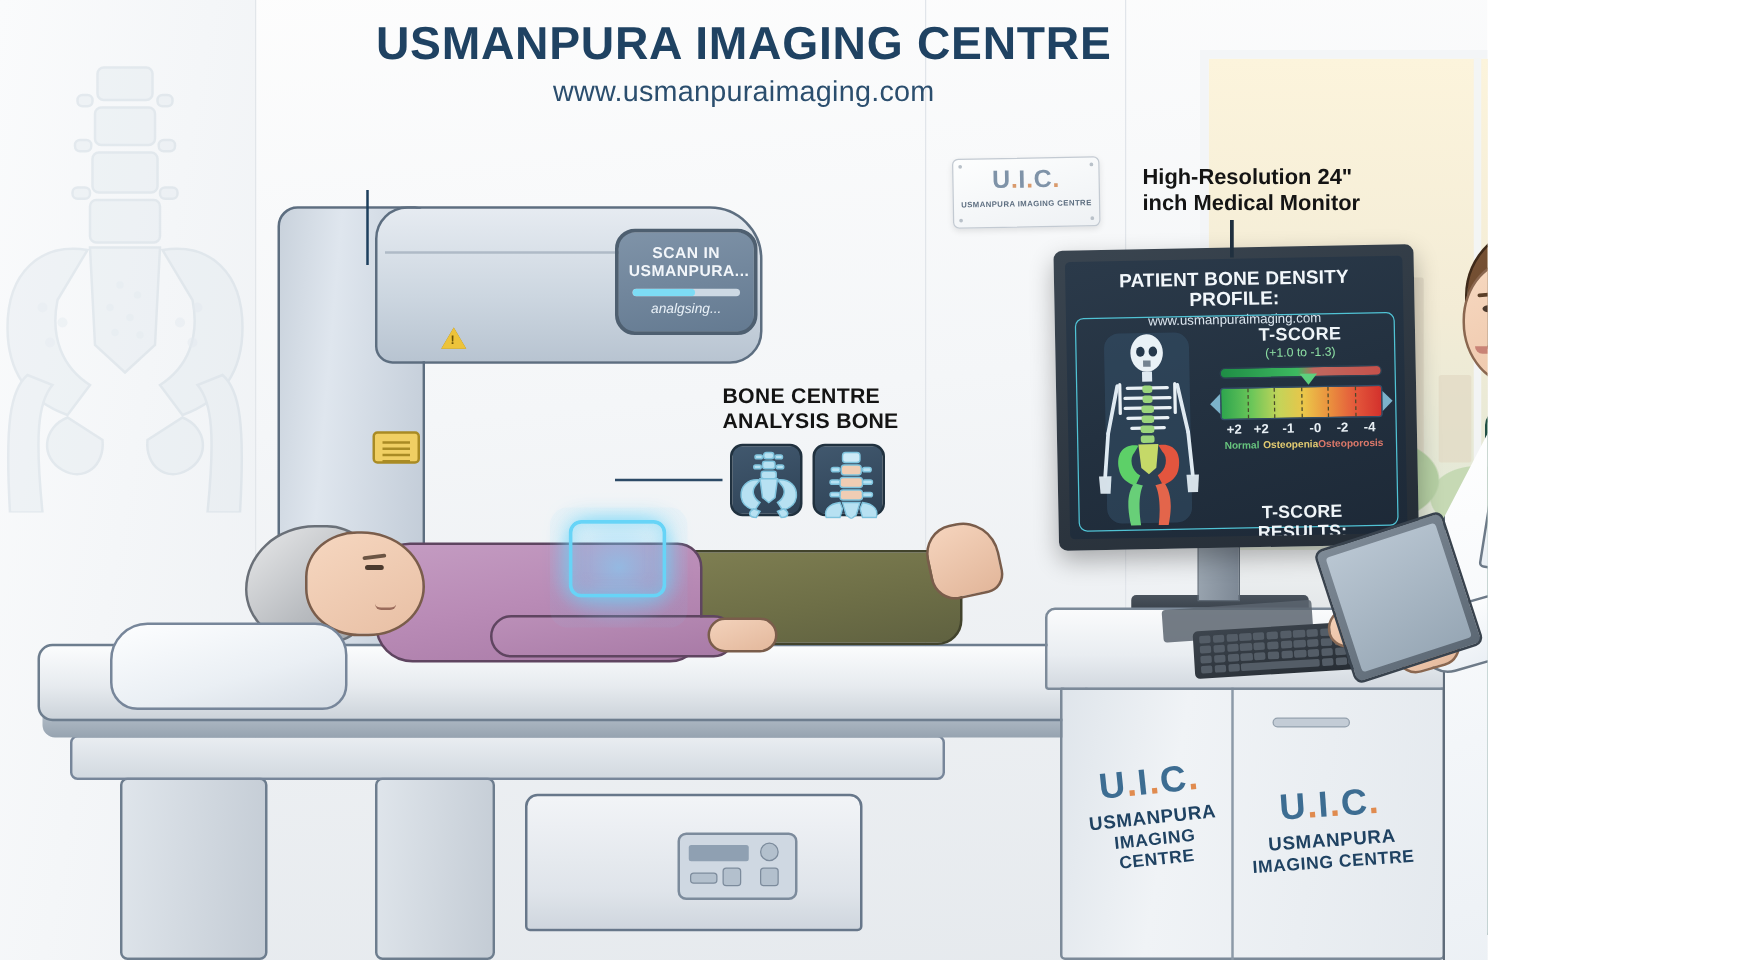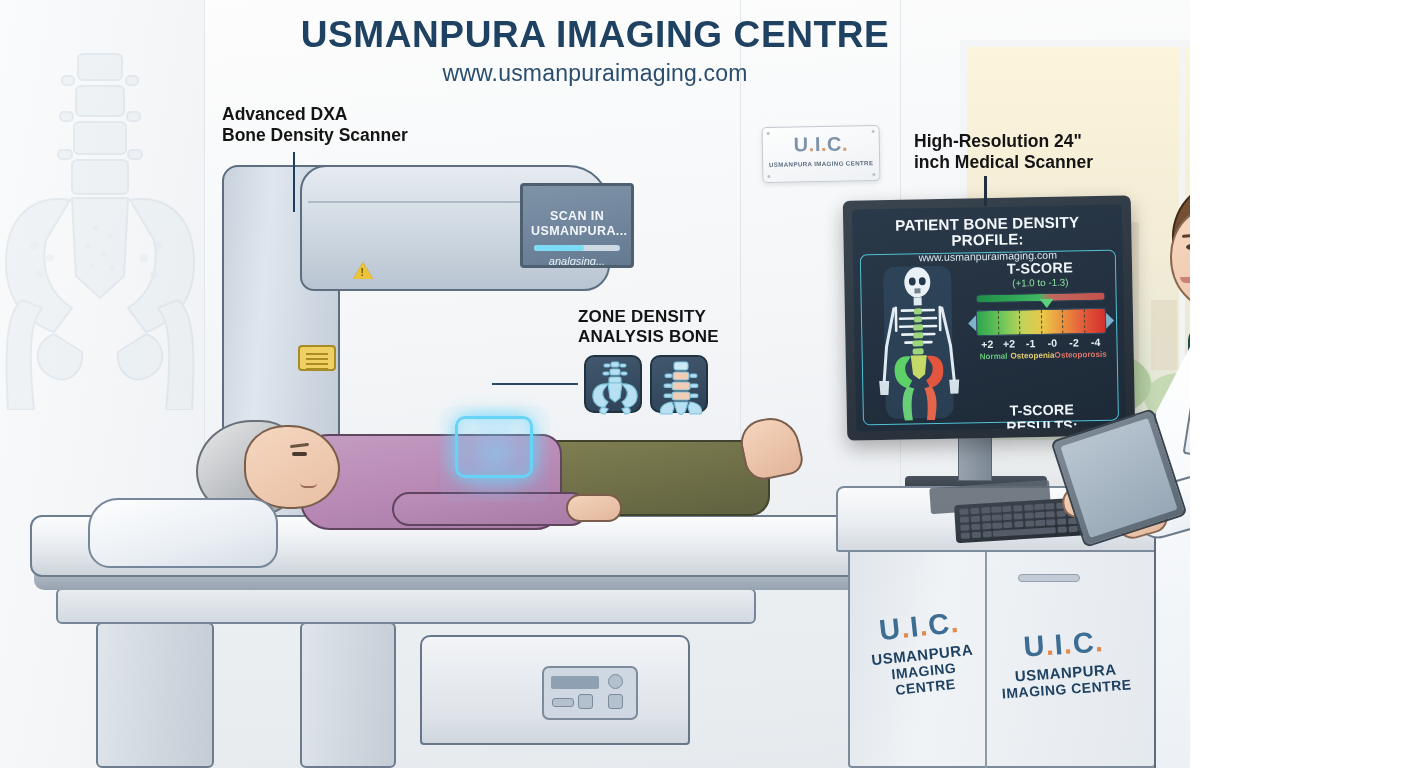--- a/index.html
+++ b/index.html
@@ -105,24 +105,24 @@
   .warn-tri:after { content:"!"; position:absolute; left:-2.6px; top:5px; font-size:10px; font-weight:700; color:#6b5407; }
   .yellow-plate {
     position:absolute; left:298px; top:345px; width:38px; height:26px;
     background:#f0cf63; border:2px solid #a98b24; border-radius:4px;
   }
   .yellow-plate span { position:absolute; left:6px; right:6px; height:2px; background:#a98b24; }
   .yellow-plate span:nth-child(1){top:6px}.yellow-plate span:nth-child(2){top:11px}
   .yellow-plate span:nth-child(3){top:16px}.yellow-plate span:nth-child(4){top:21px}
 
   .scan-screen {
-    position:absolute; left:520px; top:183px; width:114px; height:85px;
+    position:absolute; left:492px; top:183px; width:114px; height:85px;
     background:linear-gradient(170deg,#7f93a8,#647a91);
-    border:3px solid #4e5f70; border-radius:4px;
-    padding:23px 8px 0; text-align:center; overflow:hidden;
+    border:3px solid #4e5f70; border-radius:16px;
+    padding:9px 8px 0; text-align:center; overflow:hidden;
   }
   .scan-screen .l1, .scan-screen .l2 {
     color:#f2f6fa; font-size:12.5px; font-weight:700; letter-spacing:.4px; line-height:1.22;
   }
   .progress-track {
     margin:5px auto 4px; width:86px; height:6px; border-radius:3px;
     background:#cdd9e4; overflow:hidden;
   }
   .progress-fill { height:100%; width:58%; background:#7ddcf5; border-radius:3px; }
   .scan-screen .l3 { color:#e9f1f8; font-size:11px; font-style:italic; }
@@ -487,24 +487,20 @@
 
   <div class="scan-screen">
     <div class="l1">SCAN IN</div>
     <div class="l2">USMANPURA...</div>
     <div class="progress-track">
       <div class="progress-fill" style="width: 58%;"></div>
     </div>
     <div class="l3">analgsing...</div>
   </div>
 
-  <div class="callout c-dxa">
-    <div>Advanced DXA</div>
-    <div>Bone Density Scanner</div>
-  </div>
   <div class="lead" style="left:293px;top:152px;width:2.4px;height:60px;"></div>
 
   <div class="table-leg leg-a"></div>
   <div class="table-leg leg-b"></div>
   <div class="table-skirt"></div>
   <div class="table-edge"></div>
   <div class="table-top"></div>
 
   <div class="pt-legs"></div>
   <div class="pt-foot"></div>
@@ -525,21 +521,21 @@
   <div class="base-panel">
     <div class="base-lcd"></div>
     <div class="base-btn" style="left:64px;top:6px;border-radius:50%;"></div>
     <div class="base-btn" style="left:34px;top:26px;"></div>
     <div class="base-btn" style="left:64px;top:26px;"></div>
     <div class="base-btn" style="left:8px;top:30px;width:22px;height:9px;"></div>
   </div>
 
   <div class="zone-lead-h"></div>
   <div class="callout c-zone">
-    <div>ZONE DENSITY</div>
+    <div>BONE CENTRE</div>
     <div>ANALYSIS BONE</div>
   </div>
 
   <div class="chip chip-pelvis">
     <svg viewBox="0 0 58 58" width="58" height="58">
       <g fill="#b7e1f2" stroke="#7fc3dd" stroke-width="1.2">
         <rect x="25" y="5" width="8" height="5" rx="2"></rect>
         <rect x="24" y="12" width="10" height="6" rx="2"></rect>
         <rect x="23" y="20" width="12" height="6" rx="2"></rect>
         <rect x="18" y="7" width="6" height="3" rx="1.5"></rect>
@@ -679,21 +675,21 @@
           <div class="res-label">T-SCORE RESULTS:</div>
 
         </div>
 
       </div>
     </div>
   </div>
 
   <div class="callout c-monitor">
     <div>High-Resolution 24"</div>
-    <div>inch Medical Scanner</div>
+    <div>inch Medical Monitor</div>
   </div>
 
   <div class="desk-body"></div>
   <div class="desk-split"></div>
   <div class="desk-top"></div>
   <div class="desk-handle"></div>
   <div class="mouse-pad"></div>
 
   <div class="keyboard">
     <div class="kb-row">

